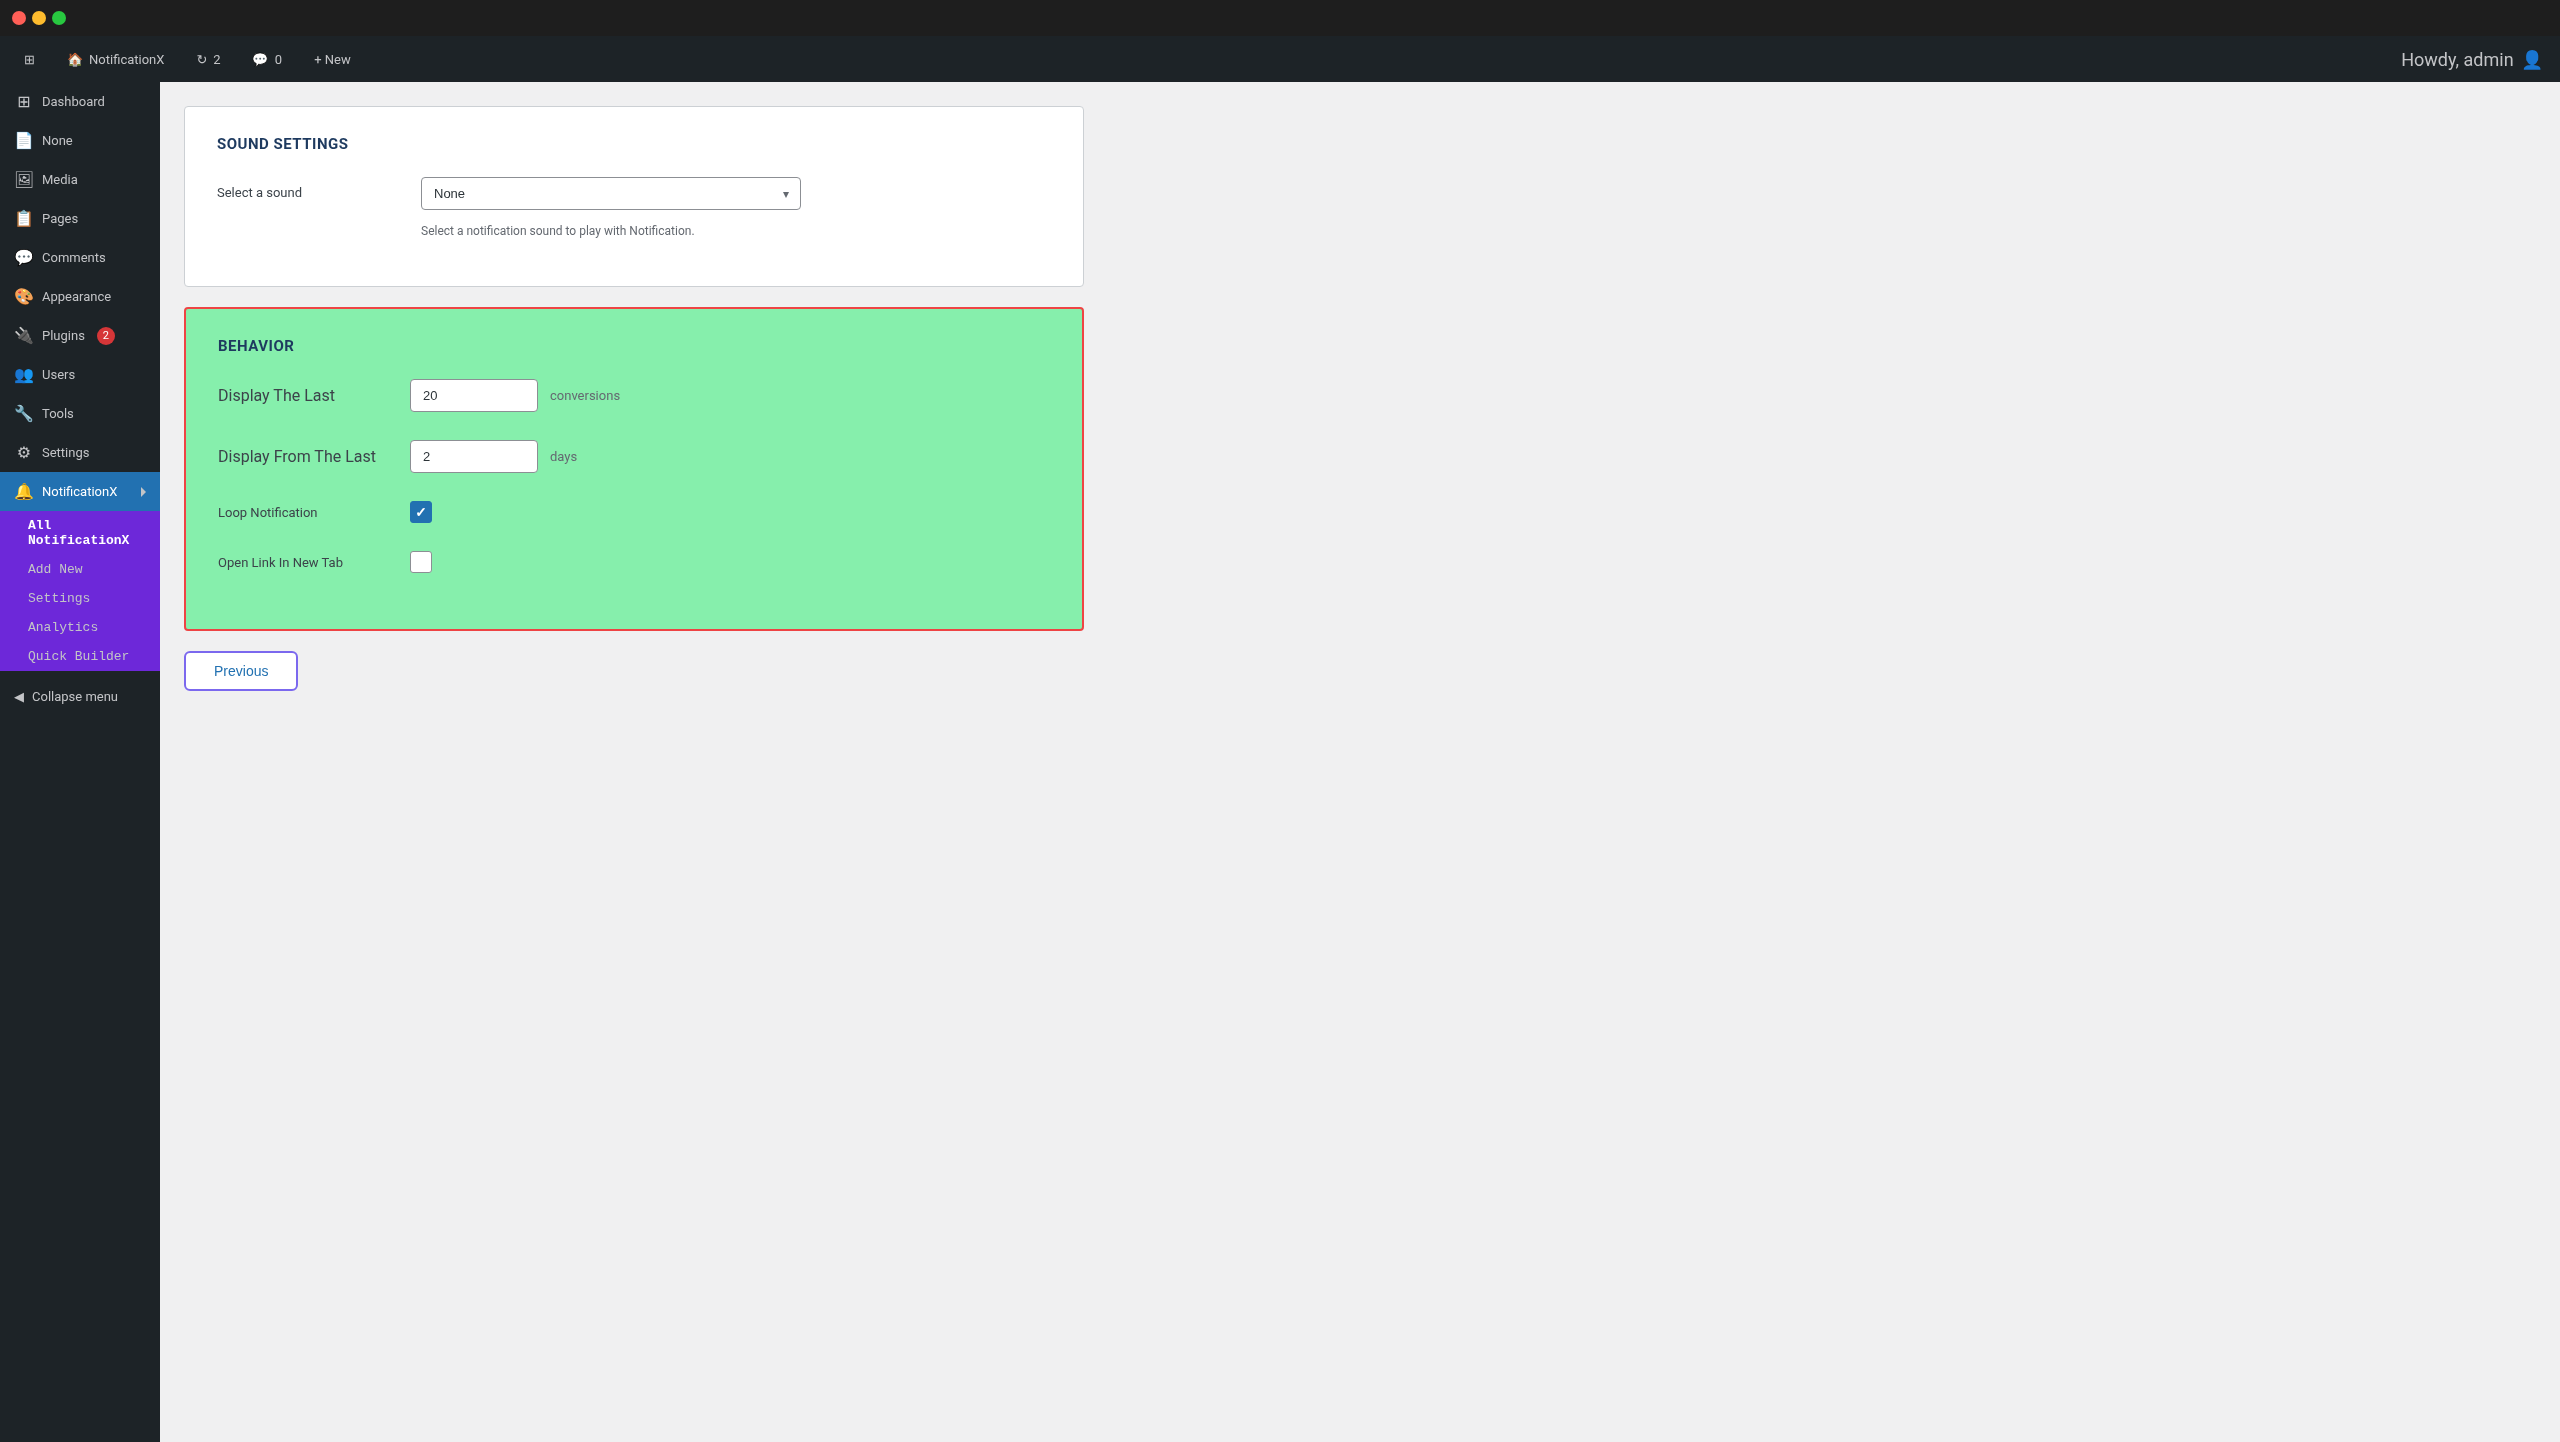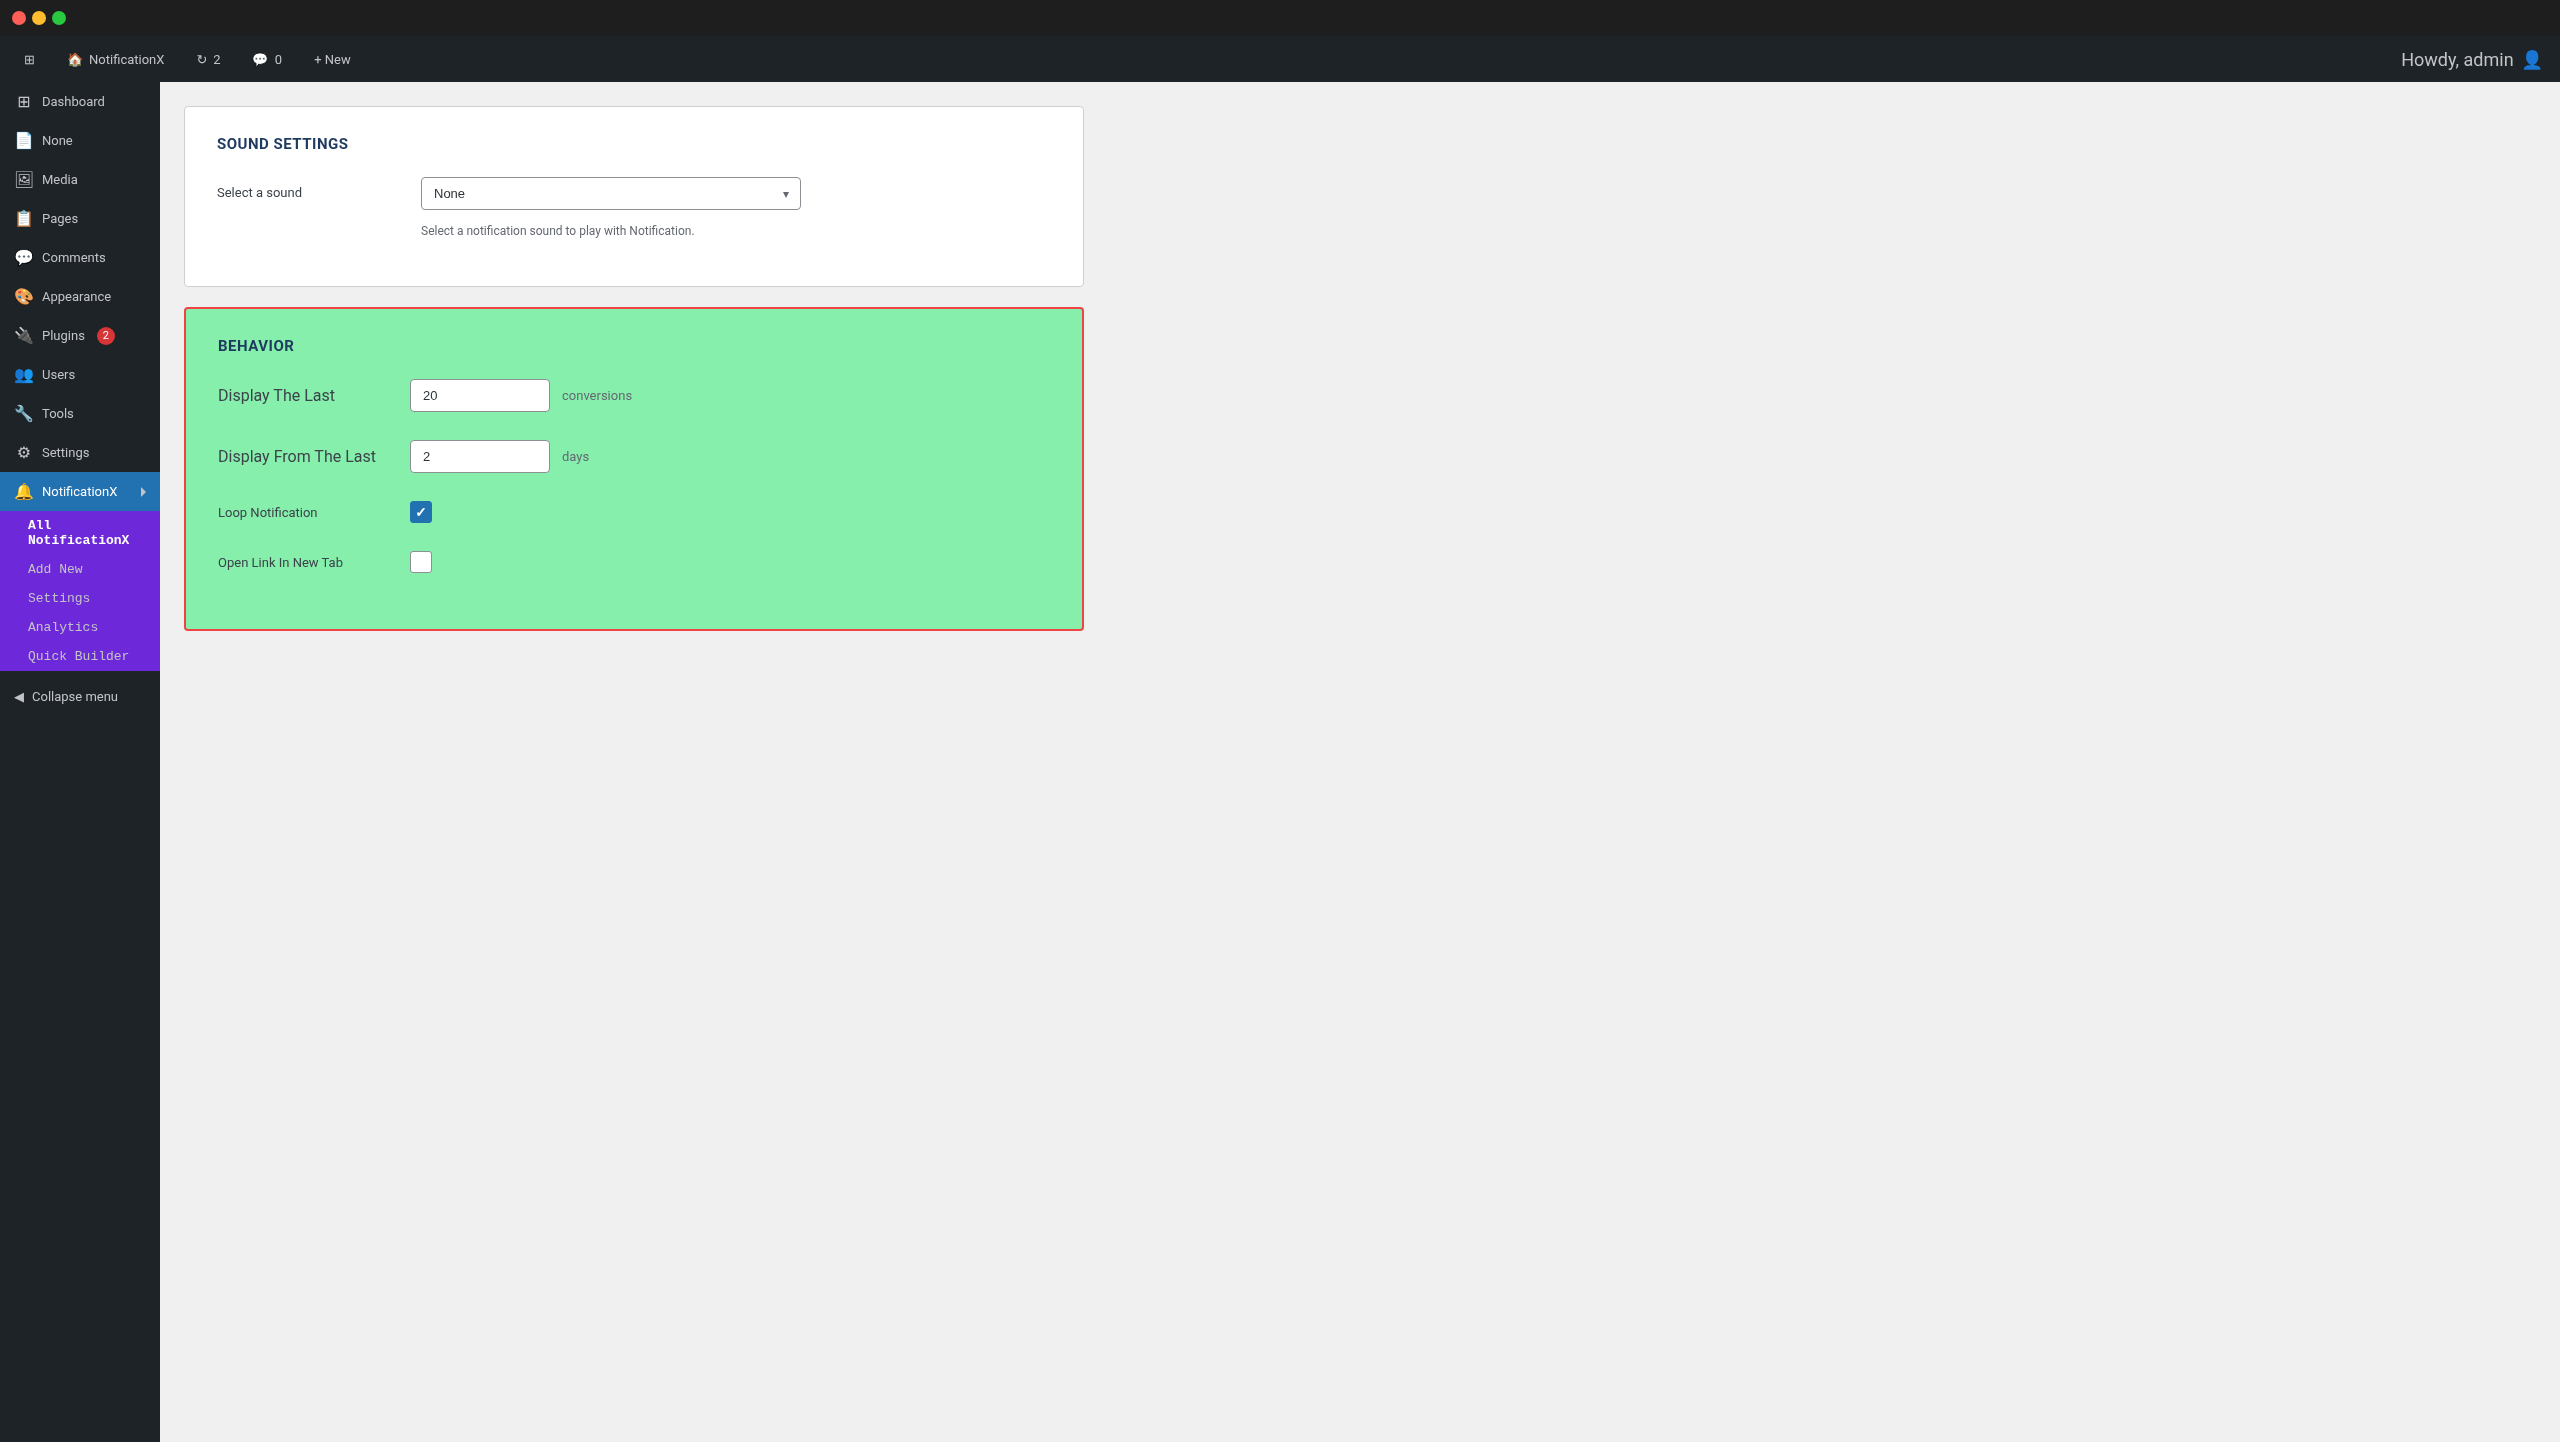--- a/index.html
+++ b/index.html
@@ -191,21 +191,21 @@
       align-items: center;
       gap: 12px;
       margin-bottom: 28px;
     }
     .input-label {
       color: #3c434a;
       font-size: 16px;
       min-width: 180px;
     }
     .number-input {
-      width: 140px;
+      width: 128px;
       padding: 8px 12px;
       border: 1px solid #8c8f94;
       border-radius: 4px;
       font-size: 13px;
       color: #2c3338;
     }
     .input-suffix {
       color: #646970;
       font-size: 13px;
     }
@@ -401,16 +401,19 @@
           <div class="checkbox-label">Loop Notification</div>
           <div class="checkbox-wrapper checked"></div>
         </div>
 
         <div class="checkbox-row">
           <div class="checkbox-label">Open Link In New Tab</div>
           <div class="checkbox-wrapper"></div>
         </div>
       </div>
 
+      <div class="buttons-row">
+        <button class="btn-previous">Previous</button>
+      </div>
 
     </div>
   </div>
 </div>
 
 </body></html>

